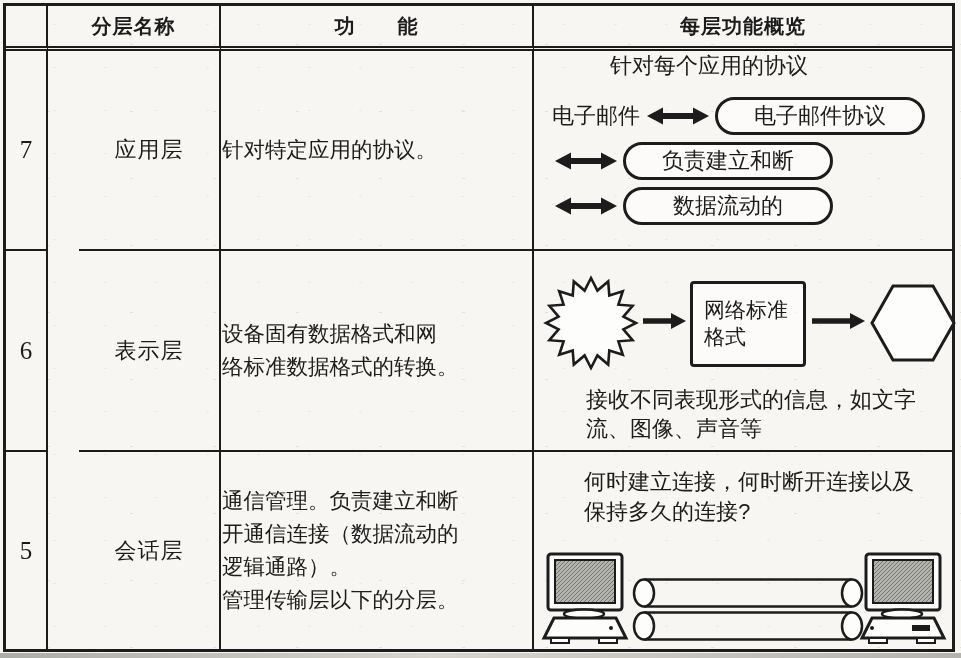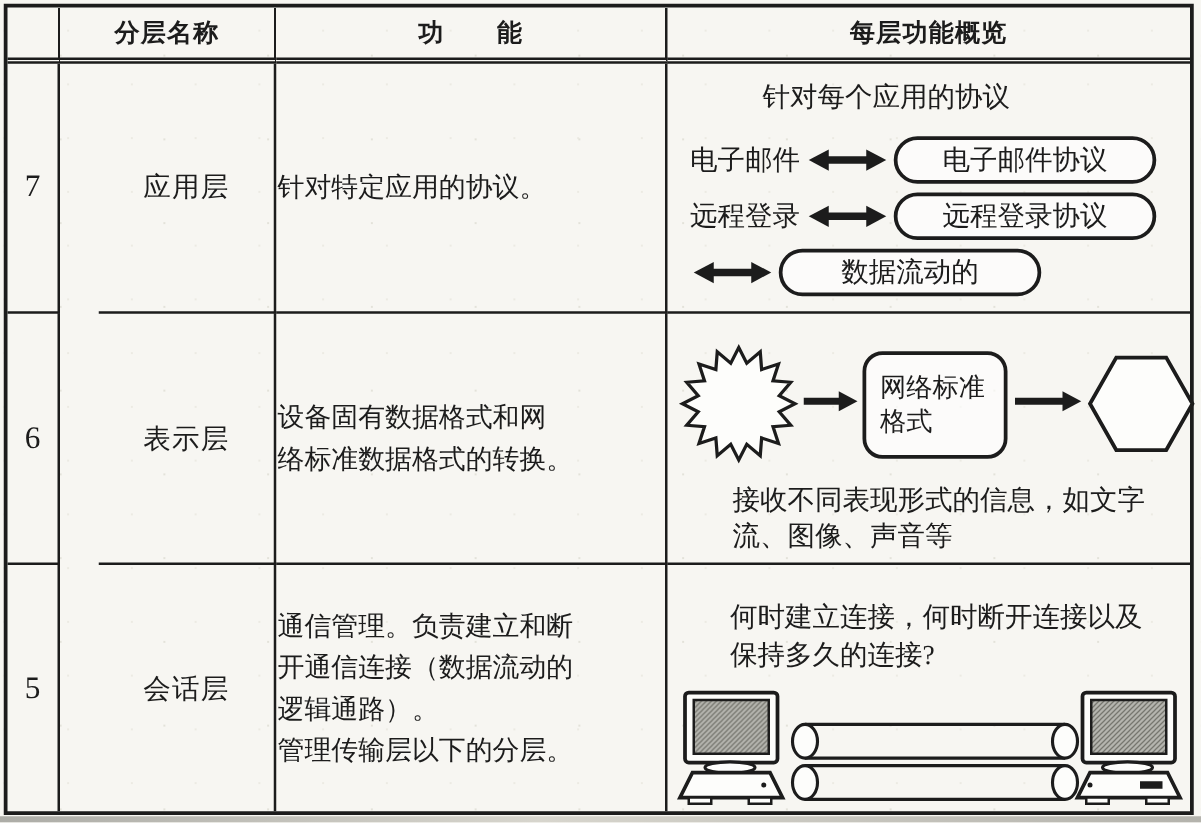--- a/index.html
+++ b/index.html
@@ -28,42 +28,42 @@
   .c1,.c2,.c3{border-right:2px solid #1c1c1c;}
   .rhead{border-bottom:5px double #1c1c1c;display:flex;align-items:center;justify-content:center;
     font-weight:bold;font-size:20px;letter-spacing:1px;}
   .r-line{border-bottom:2px solid #1c1c1c;}
   .num{display:flex;align-items:center;justify-content:center;font-size:25px;}
   .lname{display:flex;align-items:center;justify-content:center;font-size:22px;letter-spacing:1px;margin-left:31px;}
   .func{display:flex;align-items:center;font-size:21.5px;line-height:33px;
     padding-left:1px;padding-right:6px;white-space:pre-line;}
 
   
-  .ovw7{display:flex;flex-direction:column;padding-top:12px;font-size:22px;}
+  .ovw7{display:flex;flex-direction:column;font-size:22px;}
   .ovw7-title{text-align:center;line-height:30px;margin-bottom:12px;transform:translateX(-34px);}
   .map-row{display:flex;align-items:center;height:38px;margin:3.5px 0 3.5px 18px;}
   .app-label{display:inline-block;width:92px;text-align:left;}
   .darrow{width:64px;height:22px;margin:0 5px 0 2px;flex:none;}
   .stadium{box-sizing:border-box;width:210px;height:38px;border:3px solid #1c1c1c;border-radius:19px;
     display:flex;align-items:center;justify-content:center;background:rgba(255,255,255,.6);}
 
   
   .ovw6{font-size:22px;}
   .star-icon{position:absolute;left:9px;top:24px;}
   .fmt-box{position:absolute;left:156px;top:30px;width:116px;height:86px;box-sizing:border-box;
-    border:3px solid #1c1c1c;border-radius:16px;display:flex;align-items:center;
+    border:3px solid #1c1c1c;border-radius:4px;display:flex;align-items:center;
     padding-left:11px;font-size:21px;line-height:27px;white-space:pre-line;background:rgba(255,255,255,.6);}
   .arrow1{position:absolute;left:107px;top:60px;}
   .arrow2{position:absolute;left:276px;top:60px;}
   .hex-icon{position:absolute;left:336px;top:31px;}
   .ovw6-caption{position:absolute;left:52px;top:134px;line-height:29px;white-space:pre-line;}
 
   
   .ovw5{font-size:22px;}
-  .ovw5-question{position:absolute;left:50px;top:27px;line-height:30px;white-space:pre-line;}
+  .ovw5-question{position:absolute;left:50px;top:17px;line-height:30px;white-space:pre-line;font-family:Liberation Mono, monospace;}
   .conn-diagram{position:absolute;left:6px;top:99px;}
 </style>
 </head>
 <body>
 
 <div class="osi-table">
 
   <div class="cell c1 rhead"></div>
   <div class="cell c2 rhead">分层名称</div>
   <div class="cell c3 rhead">功　　能</div>
@@ -79,27 +79,26 @@
       <span class="app-label">电子邮件</span>
       <svg class="darrow" viewBox="0 0 64 22">
         <path d="M13 11 H51" stroke="#1c1c1c" stroke-width="6"></path>
         <polygon points="1,11 17,2.5 17,19.5" fill="#1c1c1c"></polygon>
         <polygon points="63,11 47,2.5 47,19.5" fill="#1c1c1c"></polygon>
       </svg>
       <span class="stadium">电子邮件协议</span>
     </div>
 
     <div class="map-row">
-      <span class="app-label">远程登录</span>
       <svg class="darrow" viewBox="0 0 64 22">
         <path d="M13 11 H51" stroke="#1c1c1c" stroke-width="6"></path>
         <polygon points="1,11 17,2.5 17,19.5" fill="#1c1c1c"></polygon>
         <polygon points="63,11 47,2.5 47,19.5" fill="#1c1c1c"></polygon>
       </svg>
-      <span class="stadium">远程登录协议</span>
+      <span class="stadium">负责建立和断</span>
     </div>
 
     <div class="map-row">
       <svg class="darrow" viewBox="0 0 64 22">
         <path d="M13 11 H51" stroke="#1c1c1c" stroke-width="6"></path>
         <polygon points="1,11 17,2.5 17,19.5" fill="#1c1c1c"></polygon>
         <polygon points="63,11 47,2.5 47,19.5" fill="#1c1c1c"></polygon>
       </svg>
       <span class="stadium">数据流动的</span>
     </div>

